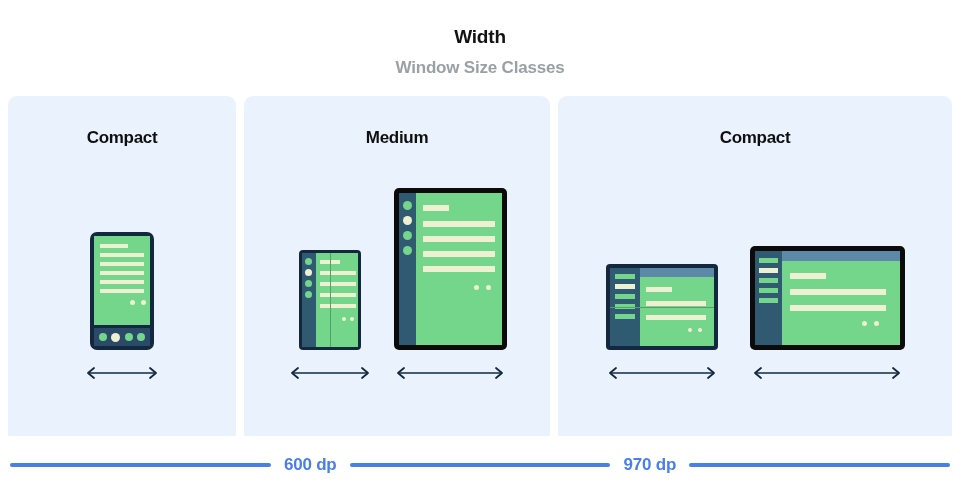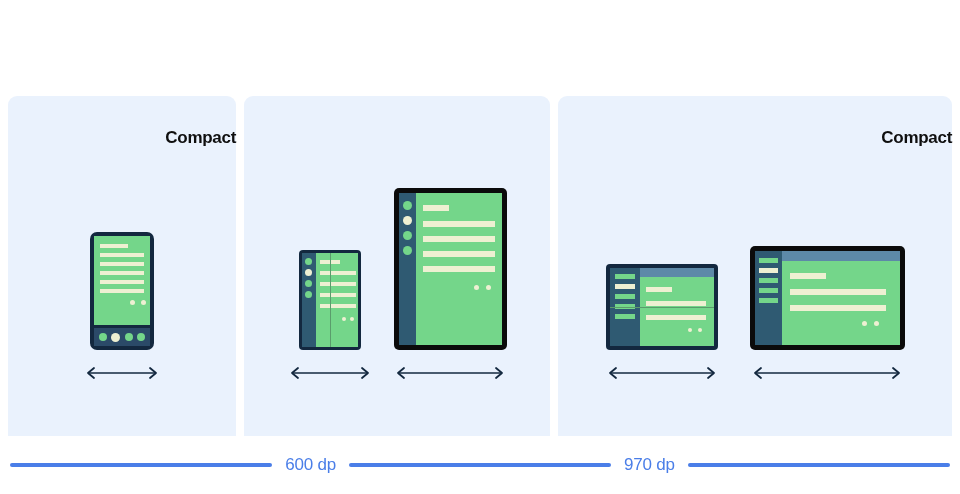--- a/index.html
+++ b/index.html
@@ -23,21 +23,21 @@
 
   
   .panels{position:absolute;left:8px;top:96px;width:944px;height:340px;display:flex;gap:8px;}
   .panel{
     background:#eaf2fd;border-radius:9px 9px 0 0;position:relative;
   }
   .panel.compact{width:228px;}
   .panel.medium{width:306px;}
   .panel.expanded{width:394px;}
   .panel-title{
-    position:absolute;top:33px;left:0;right:0;text-align:right;
+    position:absolute;top:33px;left:0;right:0;text-align:center;
     font-size:17px;font-weight:bold;color:#0f0f0f;letter-spacing:-0.3px;line-height:1;
   }
   .devices{
     position:absolute;left:0;right:0;top:84px;height:200px;
     display:flex;align-items:flex-end;justify-content:center;
   }
   .devcol{display:flex;flex-direction:column;align-items:center;}
   .ln{background:#eef0d2;}
   .dot{border-radius:50%;}
 
@@ -121,29 +121,33 @@
   
   .arrow{margin-top:16px;display:block;}
 
   
   .scale{
     position:absolute;left:0;bottom:0;width:960px;height:58px;
     display:flex;align-items:center;
   }
   .rule{height:4px;background:#4a7ee8;border-radius:2px;flex:1;}
   .dplabel{
-    font-size:17px;font-weight:normal;color:#4a7ee8;
+    font-size:17px;font-weight:bold;color:#4a7ee8;
     padding:0 13px;white-space:nowrap;letter-spacing:-0.2px;
   }
 </style>
 </head>
 <body>
 
 <div class="stage">
 
+  <div class="header">
+    <div class="title">Width</div>
+    <div class="subtitle">Window Size Classes</div>
+  </div>
 
   <div class="panels">
 
     <div class="panel compact">
       <div class="panel-title">Compact</div>
       <div class="devices">
         <div class="devcol">
           <div class="phone">
             <div class="scr">
               <div class="ln" style="top:8px;width:28px;"></div>
@@ -165,20 +169,21 @@
           <svg class="arrow" width="76" height="14" viewBox="0 0 76 14">
             <line x1="4" y1="7" x2="72" y2="7" stroke="#13283f" stroke-width="1.6"></line>
             <polyline points="10,2 4,7 10,12" fill="none" stroke="#13283f" stroke-width="1.8" stroke-linecap="round" stroke-linejoin="round"></polyline>
             <polyline points="66,2 72,7 66,12" fill="none" stroke="#13283f" stroke-width="1.8" stroke-linecap="round" stroke-linejoin="round"></polyline>
           </svg>
         </div>
       </div>
     </div>
 
     <div class="panel medium">
+      <div class="panel-title">Medium</div>
       <div class="devices" style="gap:22px;">
 
         <div class="devcol">
           <div class="foldp">
             <div class="inner">
               <div class="rail">
                 <span class="dot"></span>
                 <span class="dot on"></span>
                 <span class="dot"></span>
                 <span class="dot"></span>

